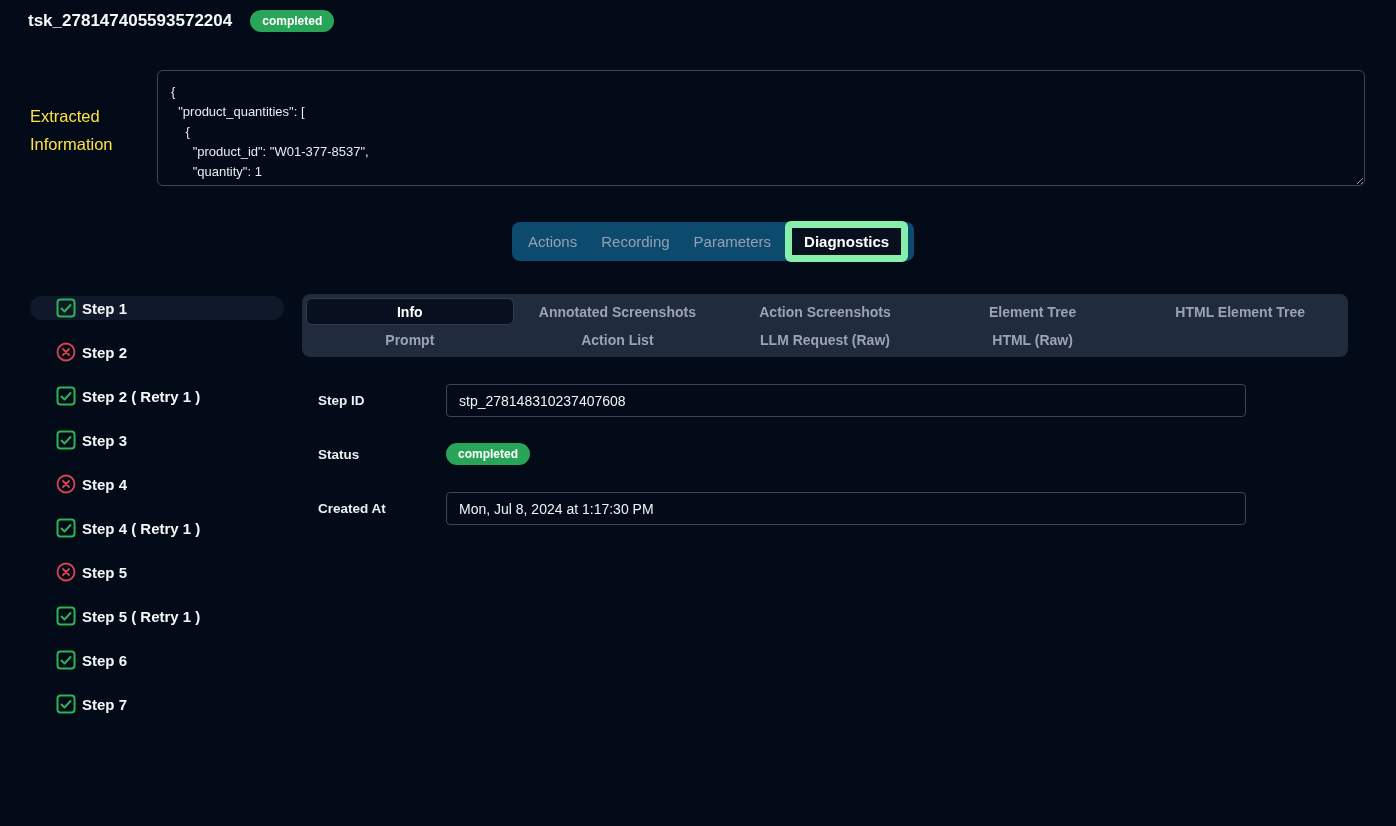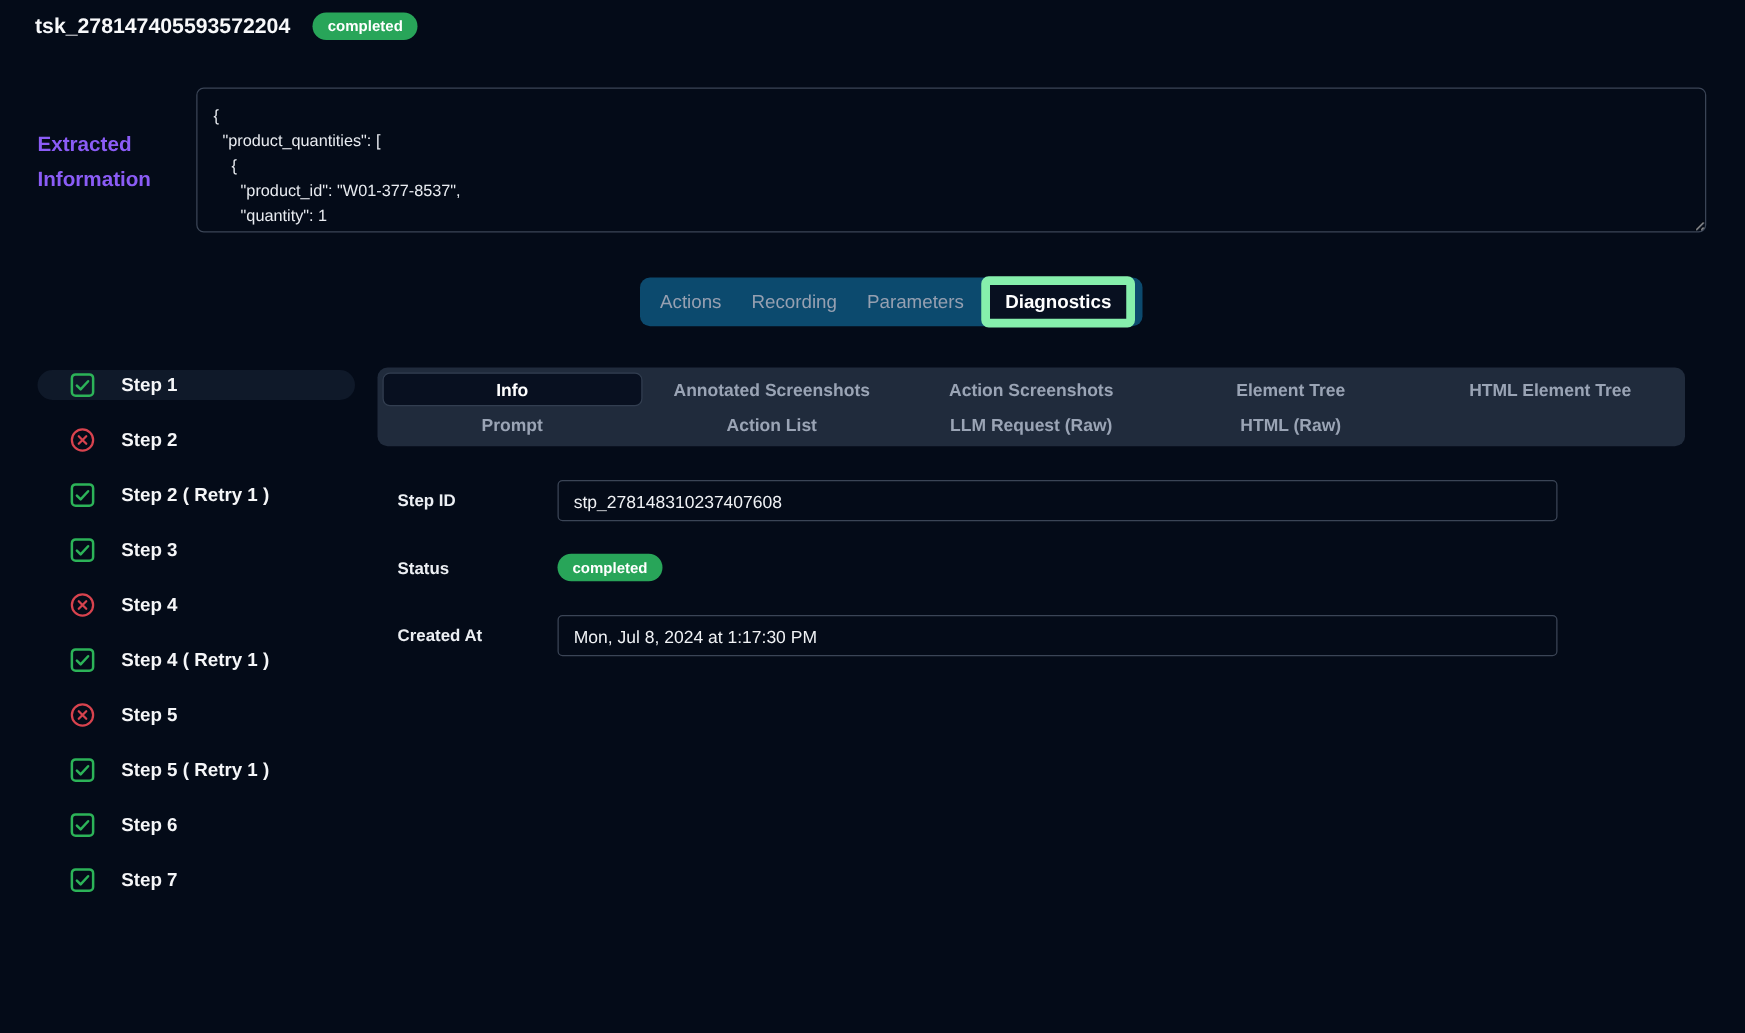--- a/index.html
+++ b/index.html
@@ -17,21 +17,21 @@
   .task-title { font-size: 17px; font-weight: 700; color: #f7f8fa; }
   .badge {
     display: inline-block; background: #28a559; color: #ffffff;
     font-size: 12px; font-weight: 700; line-height: 1;
     padding: 5px 12px; border-radius: 999px;
   }
 
   
   .extracted-label {
     position: absolute; left: 30px; top: 102px; width: 120px;
-    font-size: 16.5px; font-weight: 700; line-height: 28px; color: #8b5cf6;
+    font-size: 16.5px; font-weight: 400; line-height: 28px; color: #fde047;
   }
   .extracted-textarea {
     position: absolute; left: 157px; top: 70px; width: 1208px; height: 116px;
     background: transparent; color: #e8ebf0;
     border: 1px solid #3b4556; border-radius: 6px;
     padding: 11px 13px; font-family: "Liberation Sans", sans-serif;
     font-size: 13px; line-height: 20px; resize: both;
     scrollbar-width: none; outline: none; white-space: pre; overflow: auto;
   }
   .extracted-textarea::-webkit-scrollbar { display: none; }
@@ -47,21 +47,21 @@
     cursor: pointer; white-space: nowrap; background: transparent; border: 1px solid transparent;
   }
   .tab.active {
     background: #081020; color: #ffffff; font-weight: 600;
     border: 7px solid #86efac; padding: 5px 12px;
   }
 
   
   .steps { position: absolute; left: 30px; top: 296px; width: 254px; list-style: none; }
   .step-item {
-    display: flex; align-items: center; gap: 21px;
+    display: flex; align-items: center; gap: 6px;
     height: 24px; margin-bottom: 20px; padding-left: 26px;
     border-radius: 18px; cursor: pointer;
   }
   .step-item.selected { background: #0f1929; }
   .step-item .icon { width: 20px; height: 20px; flex: 0 0 auto; display: block; }
   .step-label { font-size: 15px; font-weight: 600; color: #f5f6f8; white-space: nowrap; }
 
   
   .subtabs {
     position: absolute; left: 302px; top: 294px; width: 1046px;

